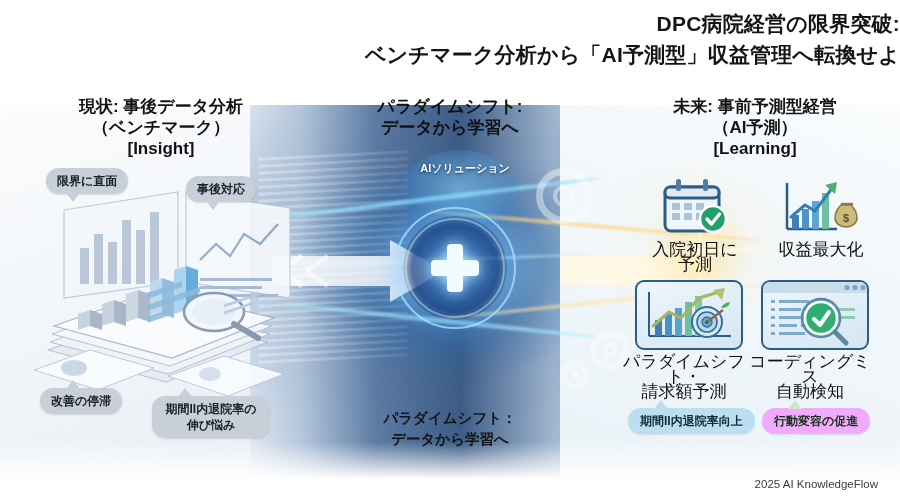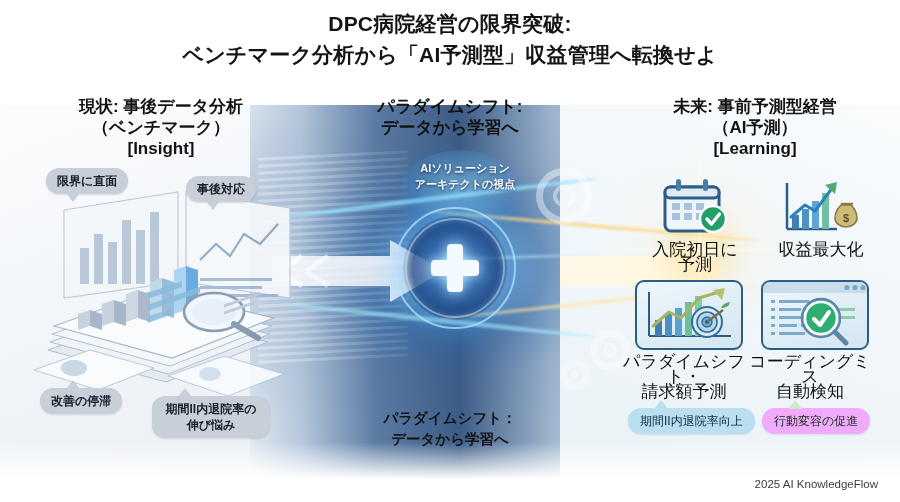--- a/index.html
+++ b/index.html
@@ -107,21 +107,21 @@
   
   .brain {
     position:absolute; left:400px; top:150px; width:120px; height:86px;
     border-radius:52% 52% 46% 46%;
     background:radial-gradient(ellipse at 50% 45%, rgba(150,225,255,.55), rgba(70,160,230,.22) 60%, rgba(60,140,220,0) 78%);
     filter:blur(.6px);
   }
 
   
   .title {
-    position:absolute; left:0; top:8px; width:900px; text-align:center;
+    position:absolute; left:0; top:8px; width:900px; text-align:right;
     font-size:21px; font-weight:bold; line-height:31px; letter-spacing:.2px; color:#141414;
   }
   .col-head {
     position:absolute; text-align:center; font-size:17px; font-weight:bold;
     line-height:21px; color:#121212;
   }
   .col-head.left   { left:46px;  top:96px; width:230px; }
   .col-head.center { left:330px; top:96px; width:240px; color:#111; }
   .col-head.right  { left:630px; top:96px; width:250px; }
   .center-bottom {
@@ -152,21 +152,21 @@
   .bubble.tail-down::after { bottom:-8px; left:20px; border-top:9px solid #c8cfd8; }
   .bubble.tail-up::after   { top:-8px;  left:26px; border-bottom:9px solid #c8cfd8; }
 
   .b1 { left:46px;  top:168px; }
   .b2 { left:186px; top:176px; }
   .b3 { left:40px;  top:388px; }
   .b4 { left:152px; top:396px; width:118px; }
 
   .pill {
     position:absolute; border-radius:13px; padding:5px 12px;
-    font-size:12px; font-weight:normal; line-height:16px; text-align:center;
+    font-size:12px; font-weight:bold; line-height:16px; text-align:center;
     box-shadow:0 1px 2px rgba(0,0,0,.10);
   }
   .pill::after {
     content:""; position:absolute; top:-8px; left:26px; width:0; height:0;
     border-left:7px solid transparent; border-right:7px solid transparent;
   }
   .pill.blue  { background:#b9dff0; color:#102a38; left:628px; top:408px; }
   .pill.blue::after { border-bottom:9px solid #b9dff0; }
   .pill.green { background:#f0abfc; color:#17301a; left:762px; top:408px; }
   .pill.green::after { border-bottom:9px solid #cfe9c8; }
@@ -350,21 +350,20 @@
   </div>
 
   <div class="col-head right">
     <div>未来: 事前予測型経営</div>
     <div>（AI予測）</div>
     <div>[Learning]</div>
   </div>
 
   <div class="brain-label">
     <div>AIソリューション</div>
-    <div>アーキテクトの視点</div>
   </div>
 
   <div class="bubble tail-down b1">限界に直面</div>
   <div class="bubble tail-down b2">事後対応</div>
   <div class="bubble tail-up b3">改善の停滞</div>
   <div class="bubble tail-up b4">
     <span>期間II内退院率の</span><br>
     <span>伸び悩み</span>
   </div>
 

